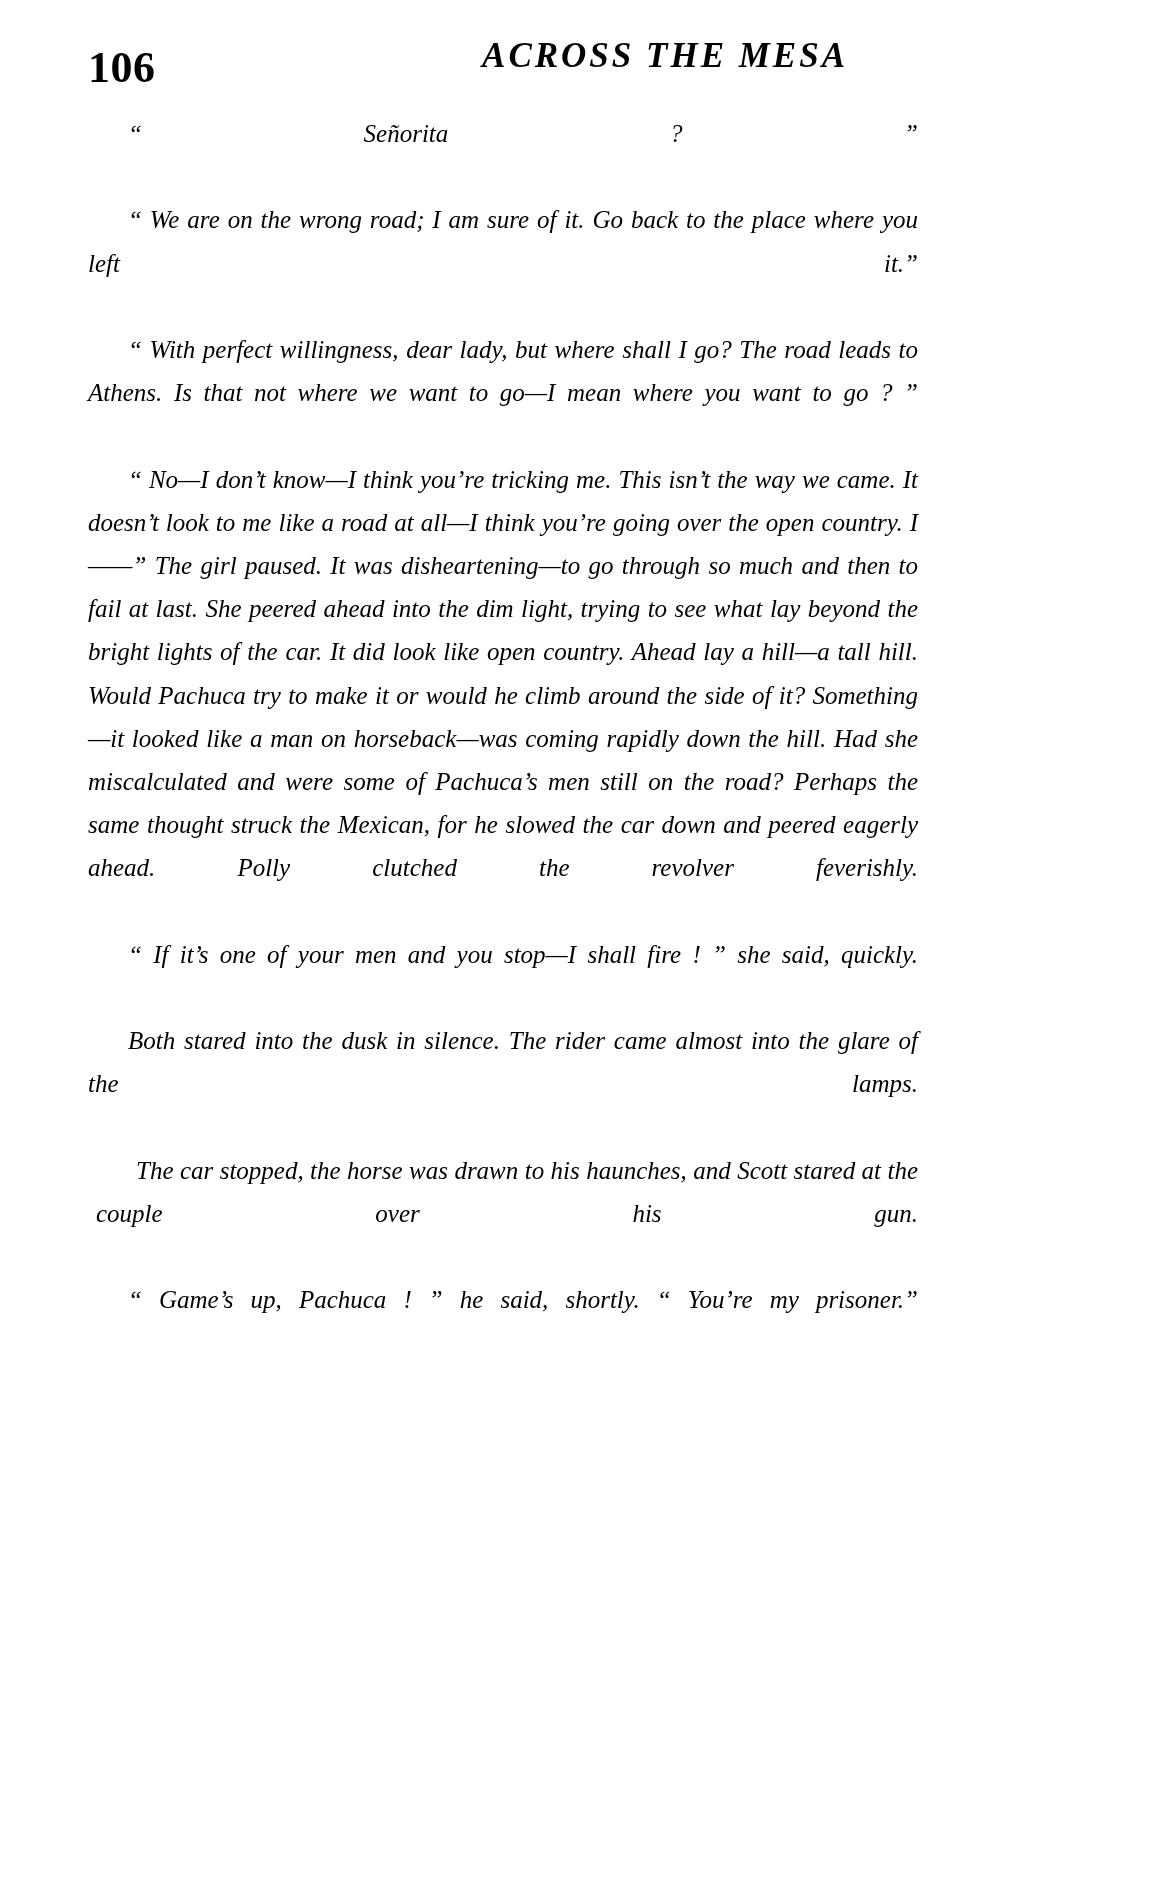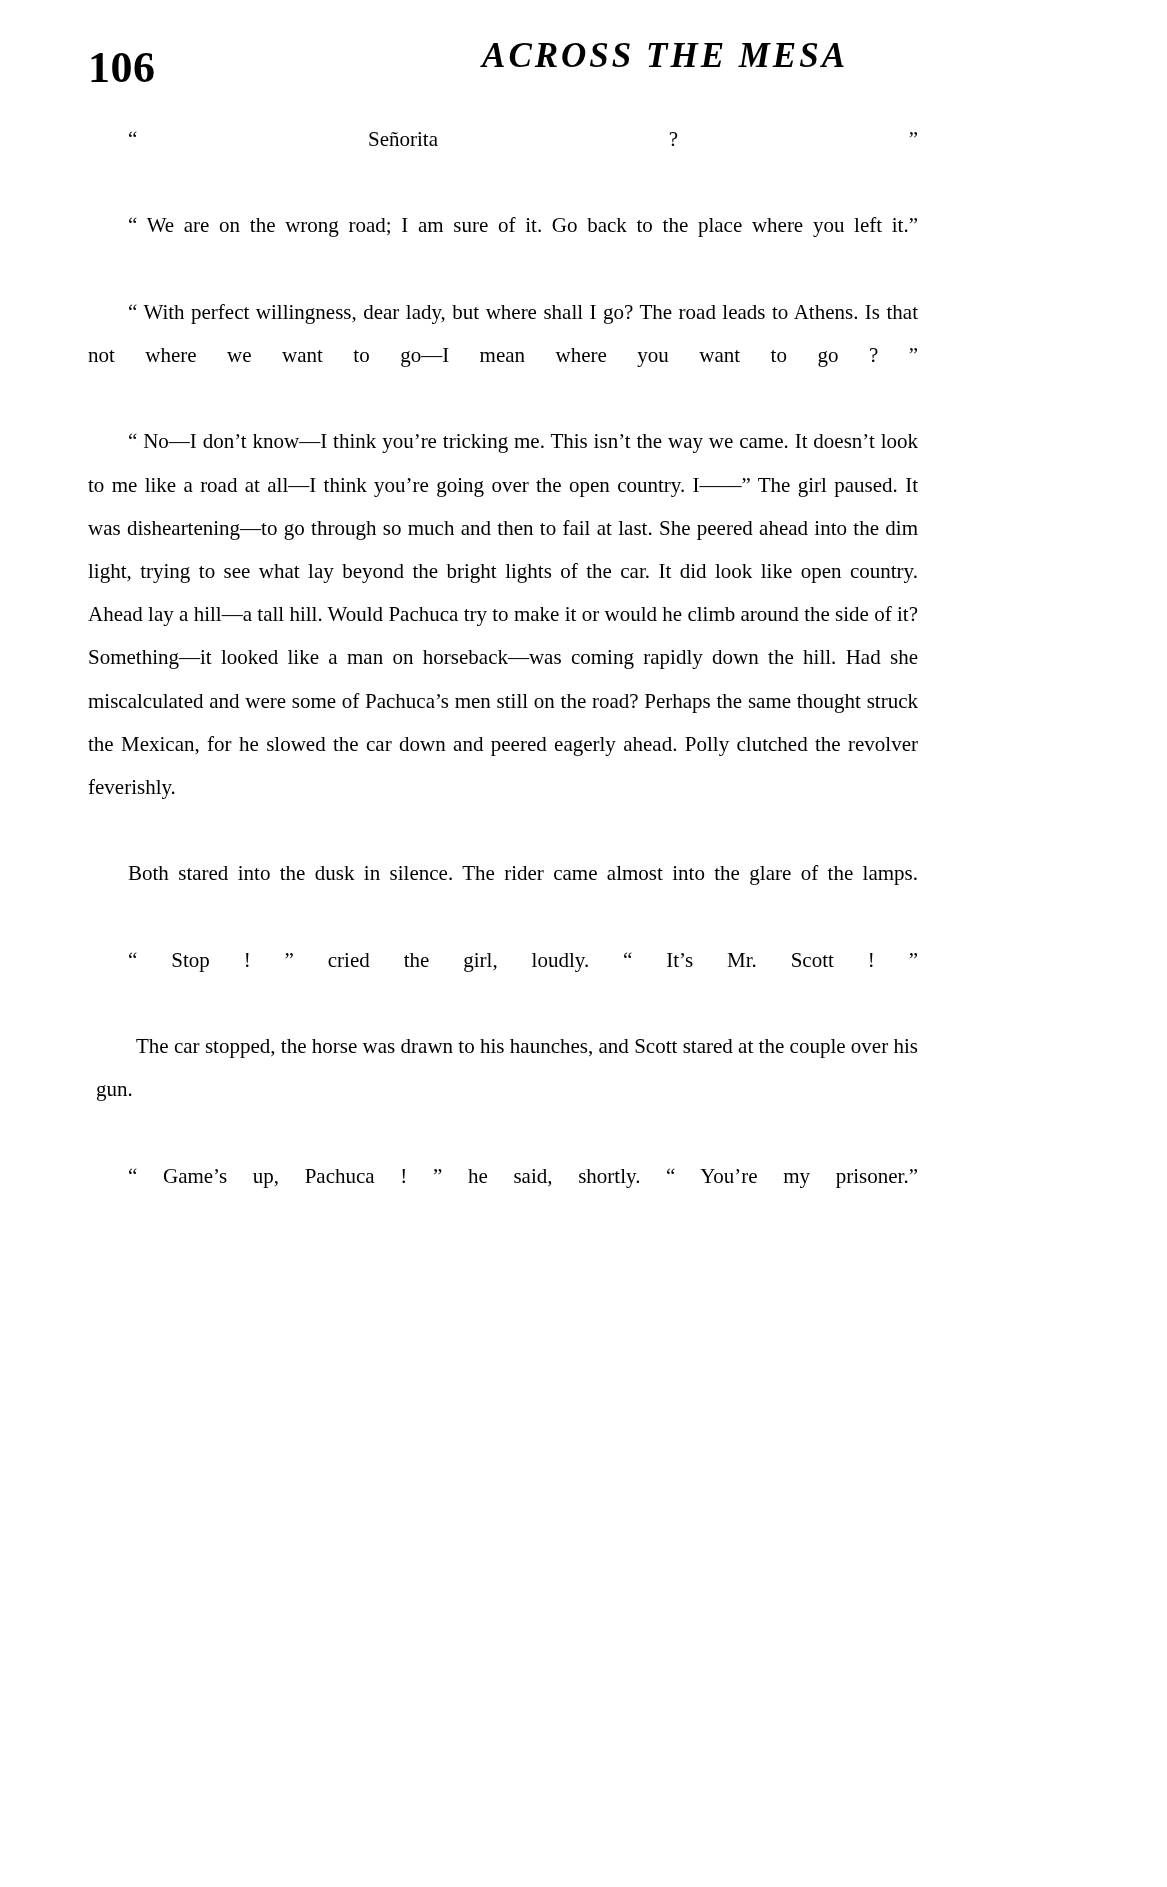--- a/index.html
+++ b/index.html
@@ -46,27 +46,28 @@
     text-align: right;
     font-size: 35px;
     font-weight: bold;
     font-style: italic;
     letter-spacing: 3px;
     font-family: "Liberation Serif", serif;
   }
   .body-text {
     position: absolute;
     left: 88px;
-    top: 118px;
+    top: 112px;
     width: 830px;
-    font-size: 21px;
+    font-size: 25px;
     line-height: 43.2px;
     text-align: justify;
     text-justify: inter-word;
     font-family: "Liberation Serif", serif;
+    font-style: italic;
   }
   .body-text p {
     margin: 0;
     text-indent: 40px;
     text-align: justify;
   }
   
   .body-text p:after {
     content: "";
     display: inline-block;
@@ -81,19 +82,19 @@
   <div class="header">
     <div class="folio">106</div>
     <div class="running-title">ACROSS THE MESA</div>
   </div>
 
   <div class="body-text">
     <p style="text-align-last: left;">“ Señorita ? ”</p>
     <p style="text-align-last: left;">“ We are on the wrong road; I am sure of it.  Go back to the place where you left it.”</p>
     <p style="text-align-last: left;">“ With perfect willingness, dear lady, but where shall I go?  The road leads to Athens.  Is that not where we want to go—I mean where you want to go ? ”</p>
     <p style="text-align-last: left;">“ No—I don’t know—I think you’re tricking me. This isn’t the way we came.  It doesn’t look to me like a road at all—I think you’re going over the open country.  I——”  The girl paused.  It was disheartening—to go through so much and then to fail at last.  She peered ahead into the dim light, trying to see what lay beyond the bright lights of the car.  It did look like open country.  Ahead lay a hill—a tall hill.  Would Pachuca try to make it or would he climb around the side of it?  Something—it looked like a man on horseback—was coming rapidly down the hill.  Had she miscalculated and were some of Pachuca’s men still on the road?  Perhaps the same thought struck the Mexican, for he slowed the car down and peered eagerly ahead.  Polly clutched the revolver feverishly.</p>
+    <p style="text-align-last: left;">“ If it’s one of your men and you stop—I shall fire ! ” she said, quickly.</p>
     <p style="text-align-last: left;">Both stared into the dusk in silence.  The rider came almost into the glare of the lamps.</p>
-    <p style="text-align-last: left;">“ Stop ! ” cried the girl, loudly.  “ It’s Mr. Scott ! ”</p>
     <p style="text-align-last: left; margin-left: 8px;">The car stopped, the horse was drawn to his haunches, and Scott stared at the couple over his gun.</p>
     <p style="text-align-last: left;">“ Game’s up, Pachuca ! ” he said, shortly.  “ You’re my prisoner.”</p>
   </div>
 
 </div>
 
 </body></html>

